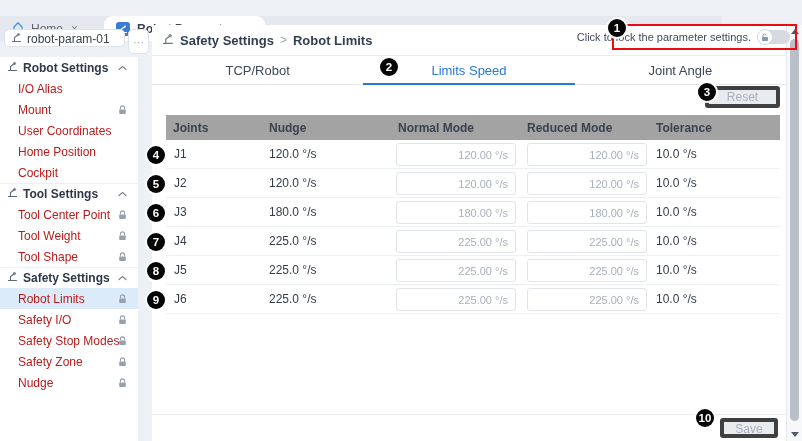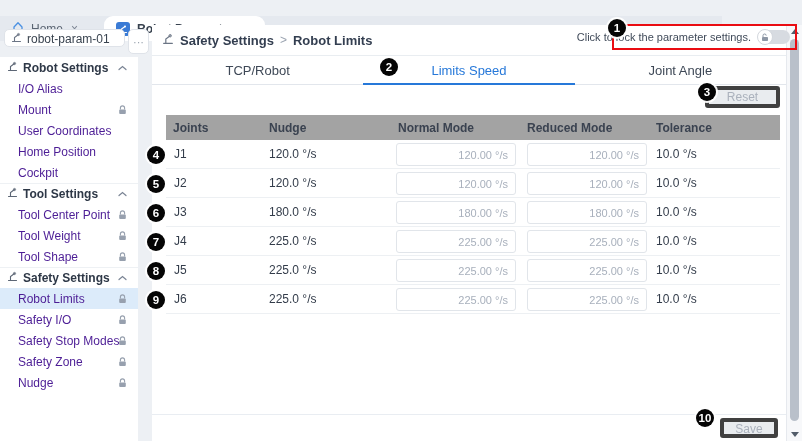--- a/index.html
+++ b/index.html
@@ -18,21 +18,21 @@
 
   
   .param-box { position:absolute; left:4px; top:29px; width:121px; height:18px; background:#fff; border:1px solid #dfe3e9; border-radius:5px; display:flex; align-items:flex-end; gap:5px; padding:0 6px; font-size:12px; color:#39434f; }
   .more-btn { position:absolute; left:128px; top:29px; width:21px; height:25px; background:#fff; border:1px solid #dfe3e9; border-radius:5px; color:#98a1ad; font-size:11px; display:flex; align-items:center; justify-content:center; }
 
   
   .sidebar { position:absolute; left:0; top:57px; width:138px; height:384px; background:#fff; }
   .nrow { height:21px; display:flex; align-items:center; font-size:12px; position:relative; }
   .nrow.section { padding-left:7px; font-weight:bold; color:#2e3847; gap:5px; }
   .nrow.section.topline { border-top:1px solid #eef1f4; }
-  .nrow.item { padding-left:18px; color:#4c1d95; }
+  .nrow.item { padding-left:18px; color:#b91c1c; }
   .nrow.item.selected { background:#dcebfa; }
   .nrow .right-ic { position:absolute; right:11px; top:50%; transform:translateY(-50%); display:flex; }
 
   
   .main { position:absolute; left:152px; top:25px; width:634px; height:416px; background:#fff; }
   .breadcrumb-row { position:absolute; left:0; top:0; width:634px; height:31px; display:flex; align-items:center; gap:6px; padding-left:10px; border-bottom:1px solid #e9edf1; font-size:13px; font-weight:bold; color:#333e50; }
   .breadcrumb-row .sep { color:#9aa3b0; font-weight:normal; font-size:12px; }
   .ctabs { position:absolute; left:0; top:32px; width:634px; height:28px; display:flex; border-bottom:1px solid #e2e6ec; }
   .ctab { flex:1; display:flex; align-items:center; justify-content:center; font-size:13px; color:#3e4856; position:relative; cursor:pointer; }
   .ctab.active { color:#2678d9; }

